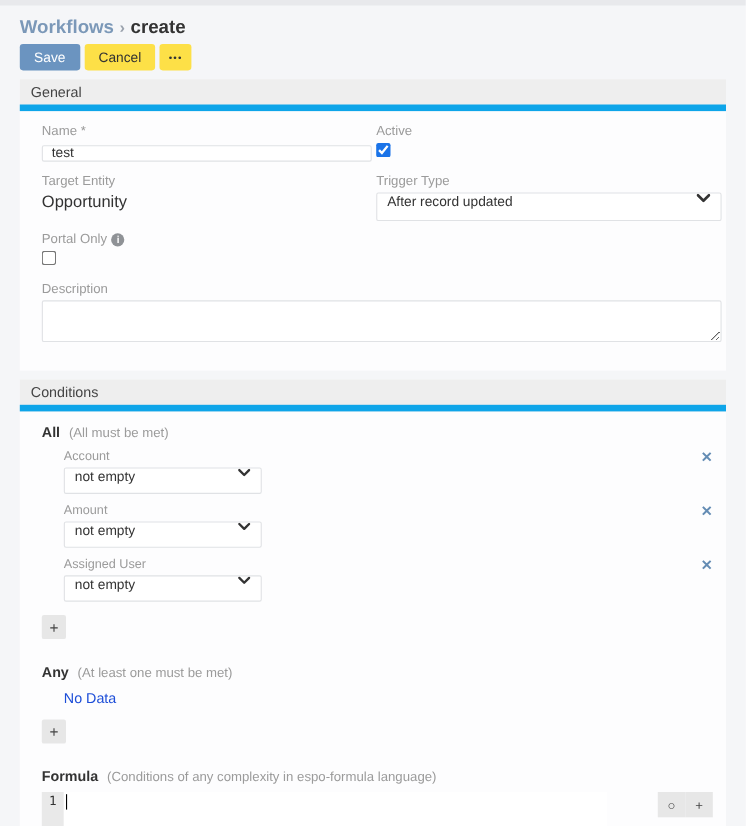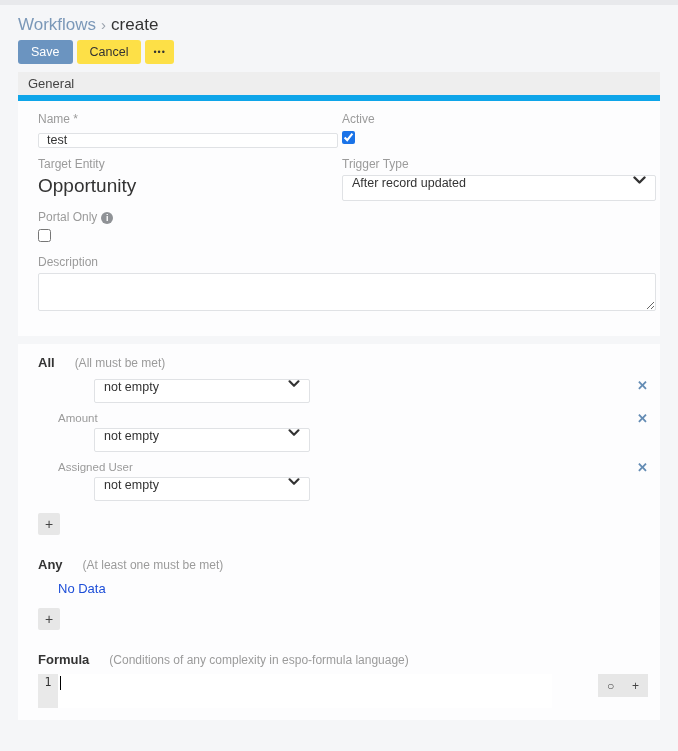--- a/index.html
+++ b/index.html
@@ -6,21 +6,21 @@
   html, body { width: 678px; height: 751px; overflow: hidden; }
   body {
     font-family: "Liberation Sans", "DejaVu Sans", sans-serif;
     background: #f5f6f8;
     color: #333;
   }
   .top-strip { height: 5px; background: #e8e9ec; }
   .container { width: 642px; margin-left: 18px; }
 
   
-  .page-title { margin-top: 10px; font-size: 17px; font-weight: 400; color: #333; }
+  .page-title { margin-top: 10px; font-size: 17px; font-weight: 700; color: #333; }
   .page-title .crumb-link { color: #7b98b8; text-decoration: none; cursor: pointer; }
   .page-title .crumb-sep { color: #9aa2ad; margin: 0 5px; font-size: 15px; }
 
   
   .toolbar { margin-top: 5px; display: flex; }
   .btn {
     height: 24px; border: none; font-size: 12.5px; padding: 0 13px;
     border-radius: 3px; cursor: pointer; font-family: inherit;
     display: inline-flex; align-items: center; justify-content: center;
   }
@@ -38,21 +38,21 @@
 
   
   .field-grid { display: grid; grid-template-columns: 300px 1fr; column-gap: 4px; }
   .cell { margin-bottom: 9px; }
   .cell-full { grid-column: 1 / 3; }
   .flabel { display: block; font-size: 12px; color: #9b9b9b; margin-bottom: 4px; }
   .text-input {
     width: 300px; height: 15px; border: 1px solid #e0e2e5; background: #fff;
     padding: 0 8px; font-size: 12.5px; color: #333; font-family: inherit; border-radius: 2px;
   }
-  .value-text { font-size: 19px; color: #333; }
+  .value-text { font-size: 15px; color: #333; }
   input[type="checkbox"] { width: 13px; height: 13px; accent-color: #1a73e8; cursor: pointer; }
   .info-icon {
     display: inline-block; width: 12px; height: 12px; border-radius: 50%;
     background: #8f9296; color: #fff; font-size: 9px; line-height: 12px;
     text-align: center; font-style: normal; font-weight: 700; margin-left: 4px;
     vertical-align: 0px;
   }
   .sel {
     display: flex; align-items: flex-start; justify-content: space-between;
     border: 1px solid #e0e2e5; background: #fff; height: 26px; padding: 0 9px;
@@ -61,24 +61,24 @@
   .sel .chev { display: flex; align-items: center; }
   textarea.desc {
     width: 100%; height: 38px; border: 1px solid #e0e2e5; background: #fff;
     resize: vertical; font-family: inherit; font-size: 12.5px; padding: 4px 8px;
     color: #333; border-radius: 2px;
   }
 
   
   .group { position: relative; }
   .group-title { font-size: 13px; font-weight: 700; color: #333; }
-  .group-hint { font-weight: 400; font-size: 12px; color: #9b9b9b; margin-left: 20px; }
+  .group-hint { font-weight: 400; font-size: 12px; color: #9b9b9b; margin-left: 8px; }
   .cond-row { position: relative; margin: 9px 0 0 20px; }
   .cond-label { font-size: 11.5px; color: #9b9b9b; }
-  .cond-select { width: 216px; margin-top: 4px; height: 24px; margin-left: 36px; }
+  .cond-select { width: 180px; margin-top: 4px; height: 24px; }
   .remove-x {
     position: absolute; right: 8px; top: 0; border: none; background: transparent;
     color: #648cb4; font-size: 13px; font-weight: 700; cursor: pointer; line-height: 14px;
   }
   .add-btn {
     margin-top: 12px; width: 22px; height: 22px; background: #e7e7e7; border: none;
     font-size: 14px; color: #444; cursor: pointer; border-radius: 2px; line-height: 20px;
   }
   .mt20 { margin-top: 22px; }
   .no-data { margin: 9px 0 0 20px; font-size: 13px; color: #1d4ed8; }
@@ -149,26 +149,28 @@
         <div class="cell"></div>
         <div class="cell cell-full">
           <label class="flabel">Description</label>
           <textarea class="desc" style=""></textarea>
         </div>
       </div>
     </div>
   </div>
 
   <div class="panel">
+    <div class="panel-header">Conditions</div>
     <div class="panel-body">
 
       <div class="group">
         <div class="group-title"><span>All</span><span class="group-hint">(All must be met)</span></div>
 
         <div class="cond-row">
+          <div class="cond-label">Account</div>
           <div class="sel cond-select">
             <span>not empty</span>
             <span class="chev">
                 <svg width="12" height="8" viewBox="0 0 13 9">
                   <path d="M1.5 1.5 L6.5 6.5 L11.5 1.5" stroke="#333" stroke-width="2.4" fill="none" stroke-linecap="round" stroke-linejoin="round"></path>
                 </svg>
               </span>
           </div>
           <button class="remove-x">✕</button>
         </div>

